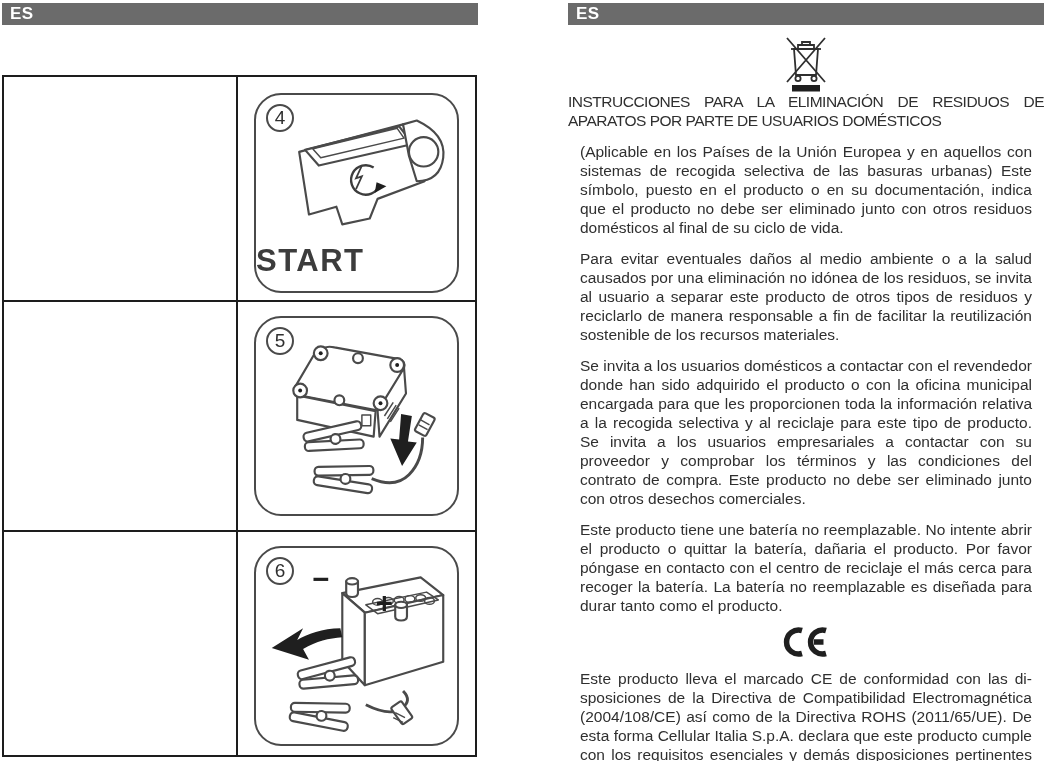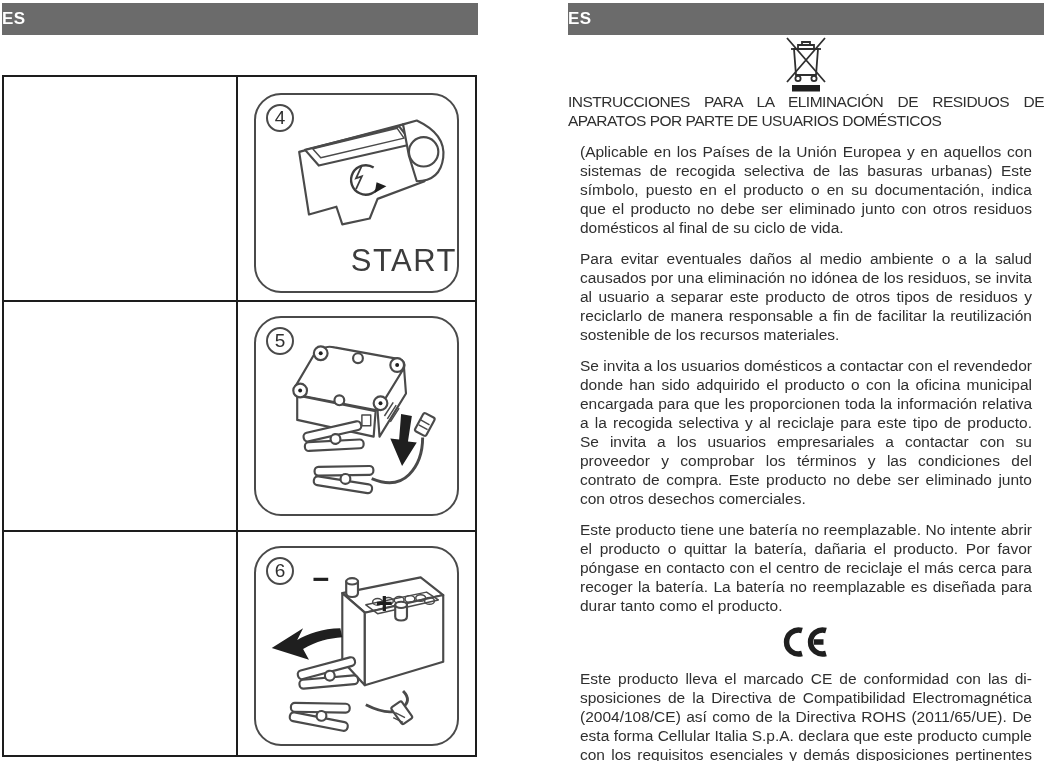--- a/index.html
+++ b/index.html
@@ -4,23 +4,23 @@
 <style>
   * { margin:0; padding:0; box-sizing:border-box; }
   html,body { background:#ffffff; }
   .page {
     position:relative; width:1044px; height:761px; overflow:hidden;
     background:#ffffff; color:#2f2f2f;
     font-family:"Liberation Sans", sans-serif;
   }
   
   .tab-bar {
-    position:absolute; top:3px; height:32px; background:#6b6b6b;
+    position:absolute; top:3px; height:22px; background:#6b6b6b;
     color:#ffffff; font-weight:bold; font-size:17px;
-    display:flex; align-items:center; letter-spacing:0.5px;
+    display:flex; align-items:center; padding-left:8px; letter-spacing:0.5px;
   }
   .tab-bar.left  { left:2px;   width:476px; }
   .tab-bar.right { left:568px; width:476px; }
 
   
   .ill-table {
     position:absolute; left:2px; top:75px; width:475px; height:682px;
     border:2px solid #1d1d1d;
     display:grid; grid-template-columns:234px 1fr; grid-template-rows:225px 230px 1fr;
   }
@@ -34,22 +34,22 @@
   }
   .fig-frame.first { margin-top:16px; }
   .fig-num {
     position:absolute; top:9px; left:10px; width:28px; height:28px;
     border:2px solid #4a4a4a; border-radius:50%;
     display:flex; align-items:center; justify-content:center;
     font-size:19px; color:#2f2f2f; background:#fff; z-index:2;
   }
   .fig-art { position:absolute; inset:0; width:100%; height:100%; }
   .fig-caption {
-    position:absolute; bottom:12px; left:0; right:0; text-align:right;
-    font-size:31px; letter-spacing:1.5px; color:#3c3c3c; font-weight:400;
+    position:absolute; bottom:12px; left:0; right:0; text-align:left;
+    font-size:31px; letter-spacing:1.5px; color:#3c3c3c; font-weight:700;
   }
 
   
   .weee-wrap {
     position:absolute; left:568px; top:35px; width:476px; height:57px;
     display:flex; justify-content:center; align-items:flex-start;
   }
   .text-col {
     position:absolute; left:568px; top:92px; width:476px;
     font-size:15.5px; line-height:19px; text-align:justify; color:#2f2f2f;

